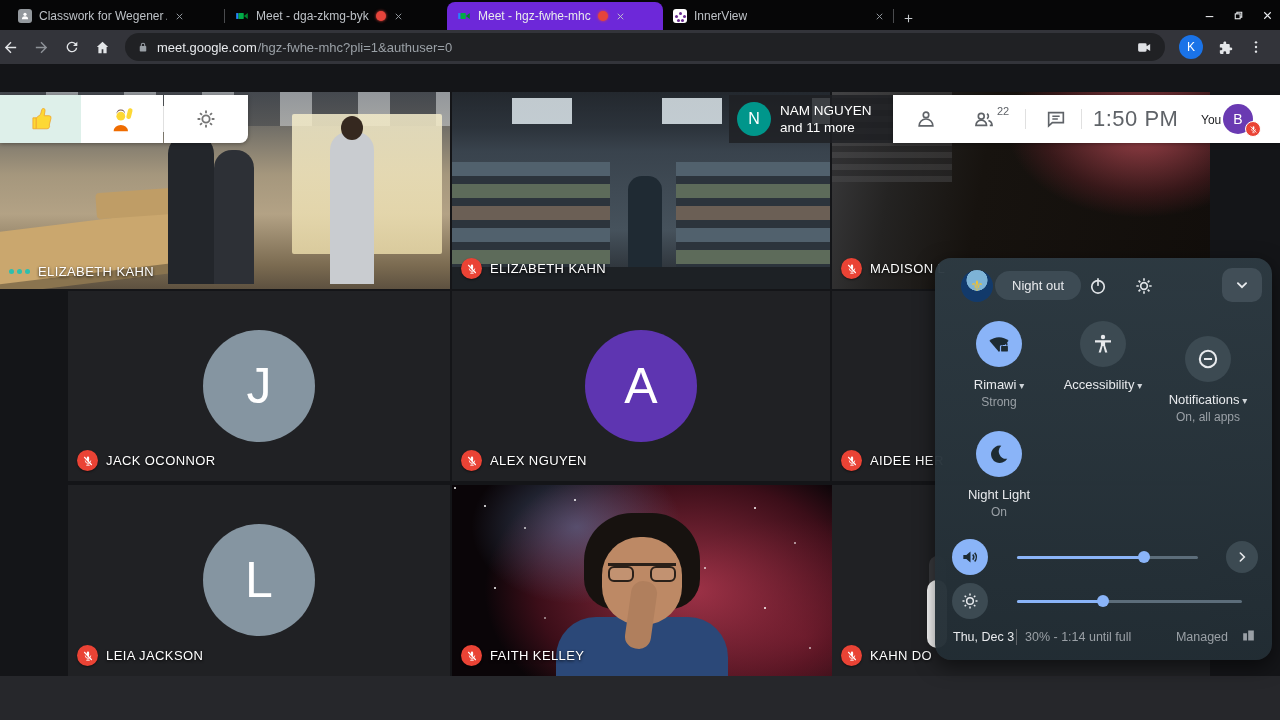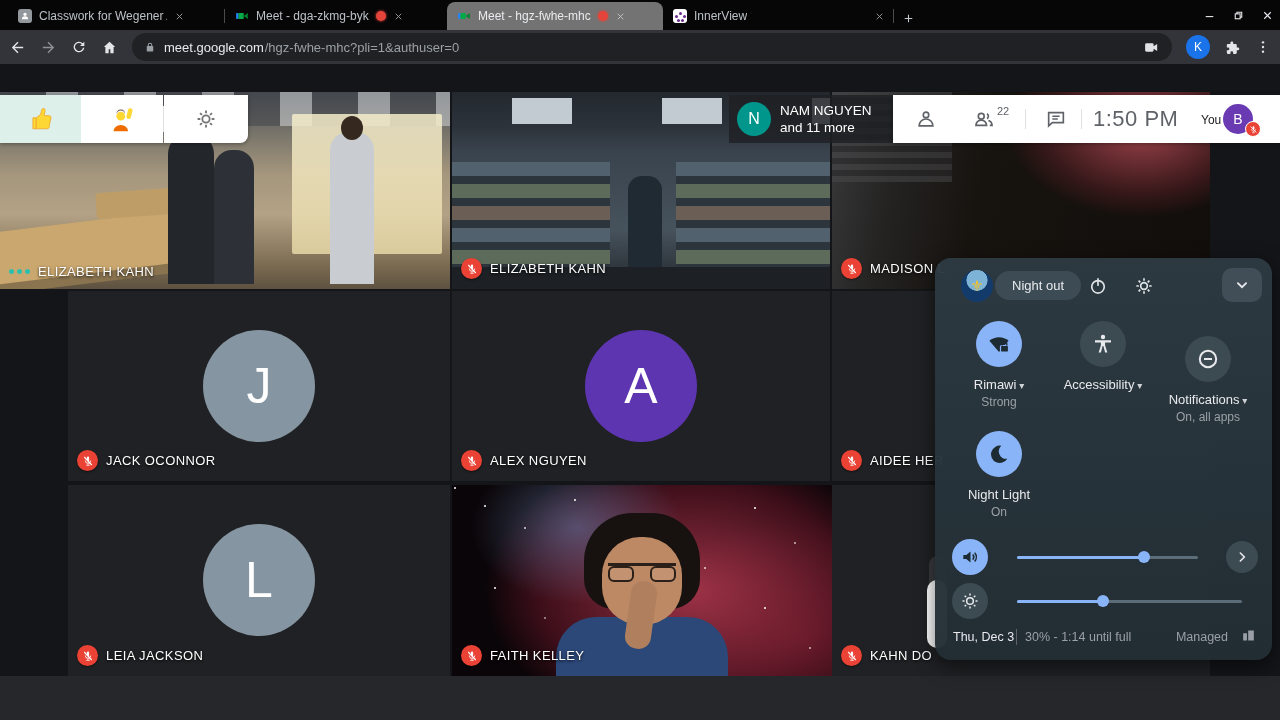--- a/index.html
+++ b/index.html
@@ -5,36 +5,36 @@
   html,body{margin:0;padding:0;background:#000;}
   *{box-sizing:border-box;}
   .screen{position:relative;width:1280px;height:720px;overflow:hidden;
           font-family:"Liberation Sans","DejaVu Sans",sans-serif;background:#141518;}
   .ic{display:block;}
   
   .tabstrip{position:absolute;left:0;top:0;width:1280px;height:30px;background:#060607;
             display:flex;align-items:flex-end;}
   .tab{height:28px;display:flex;align-items:center;padding:0 8px 0 10px;gap:7px;
        color:#bdc1c6;font-size:12px;position:relative;}
-  .tab.active{background:#737373;color:#e8eaed;border-radius:8px 8px 0 0;}
+  .tab.active{background:#6d28d9;color:#e8eaed;border-radius:8px 8px 0 0;}
   .tab .title{white-space:nowrap;overflow:hidden;max-width:128px;}
   .tabdiv{width:1px;height:14px;background:#4a4b4e;margin-bottom:7px;}
   .tab .x{color:#9aa0a6;}
   .tab.active .x{color:#c4c7cb;}
   .recdot{width:10px;height:10px;border-radius:50%;background:#e5443b;box-shadow:0 0 3px #e5443b;}
   .fav{width:14px;height:14px;border-radius:3px;flex:0 0 auto;}
   .fav-class{background:#93989d;display:flex;align-items:center;justify-content:center;color:#fff;}
   .fav-iv{background:#fff;position:relative;}
   .fav-iv i{position:absolute;left:6px;top:3px;width:3px;height:3px;border-radius:50%;background:#6a2c91;
             box-shadow:-4px 3px 0 #6a2c91,4px 3px 0 #6a2c91,-2px 7px 0 #6a2c91,2px 7px 0 #6a2c91;}
   .newtab{margin:0 0 5px 8px;color:#c7cacd;}
   .wincontrols{position:absolute;right:6px;top:0;height:30px;display:flex;align-items:center;gap:16px;color:#e8eaed;}
   
   .toolbar{position:absolute;left:0;top:30px;width:1280px;height:34px;background:#33343a;
-           display:flex;align-items:center;padding:0 9px;gap:14px;}
+           display:flex;align-items:center;padding:0 2px;gap:14px;}
   .navic{color:#e3e5e8;}
   .navic.dim{color:#8e9298;}
   .omnibox{flex:1;height:28px;max-width:1040px;background:#202124;border-radius:14px;
            display:flex;align-items:center;padding:0 12px;gap:8px;color:#9aa0a6;}
   .omnibox .domain{color:#e8eaed;font-size:13px;}
   .omnibox .path{color:#9aa0a6;font-size:13px;white-space:nowrap;overflow:hidden;}
   .omnibox .sp{flex:1;}
   .avatarK{width:24px;height:24px;border-radius:50%;background:#1a73e8;color:#fff;font-size:12px;
            display:flex;align-items:center;justify-content:center;}
   

